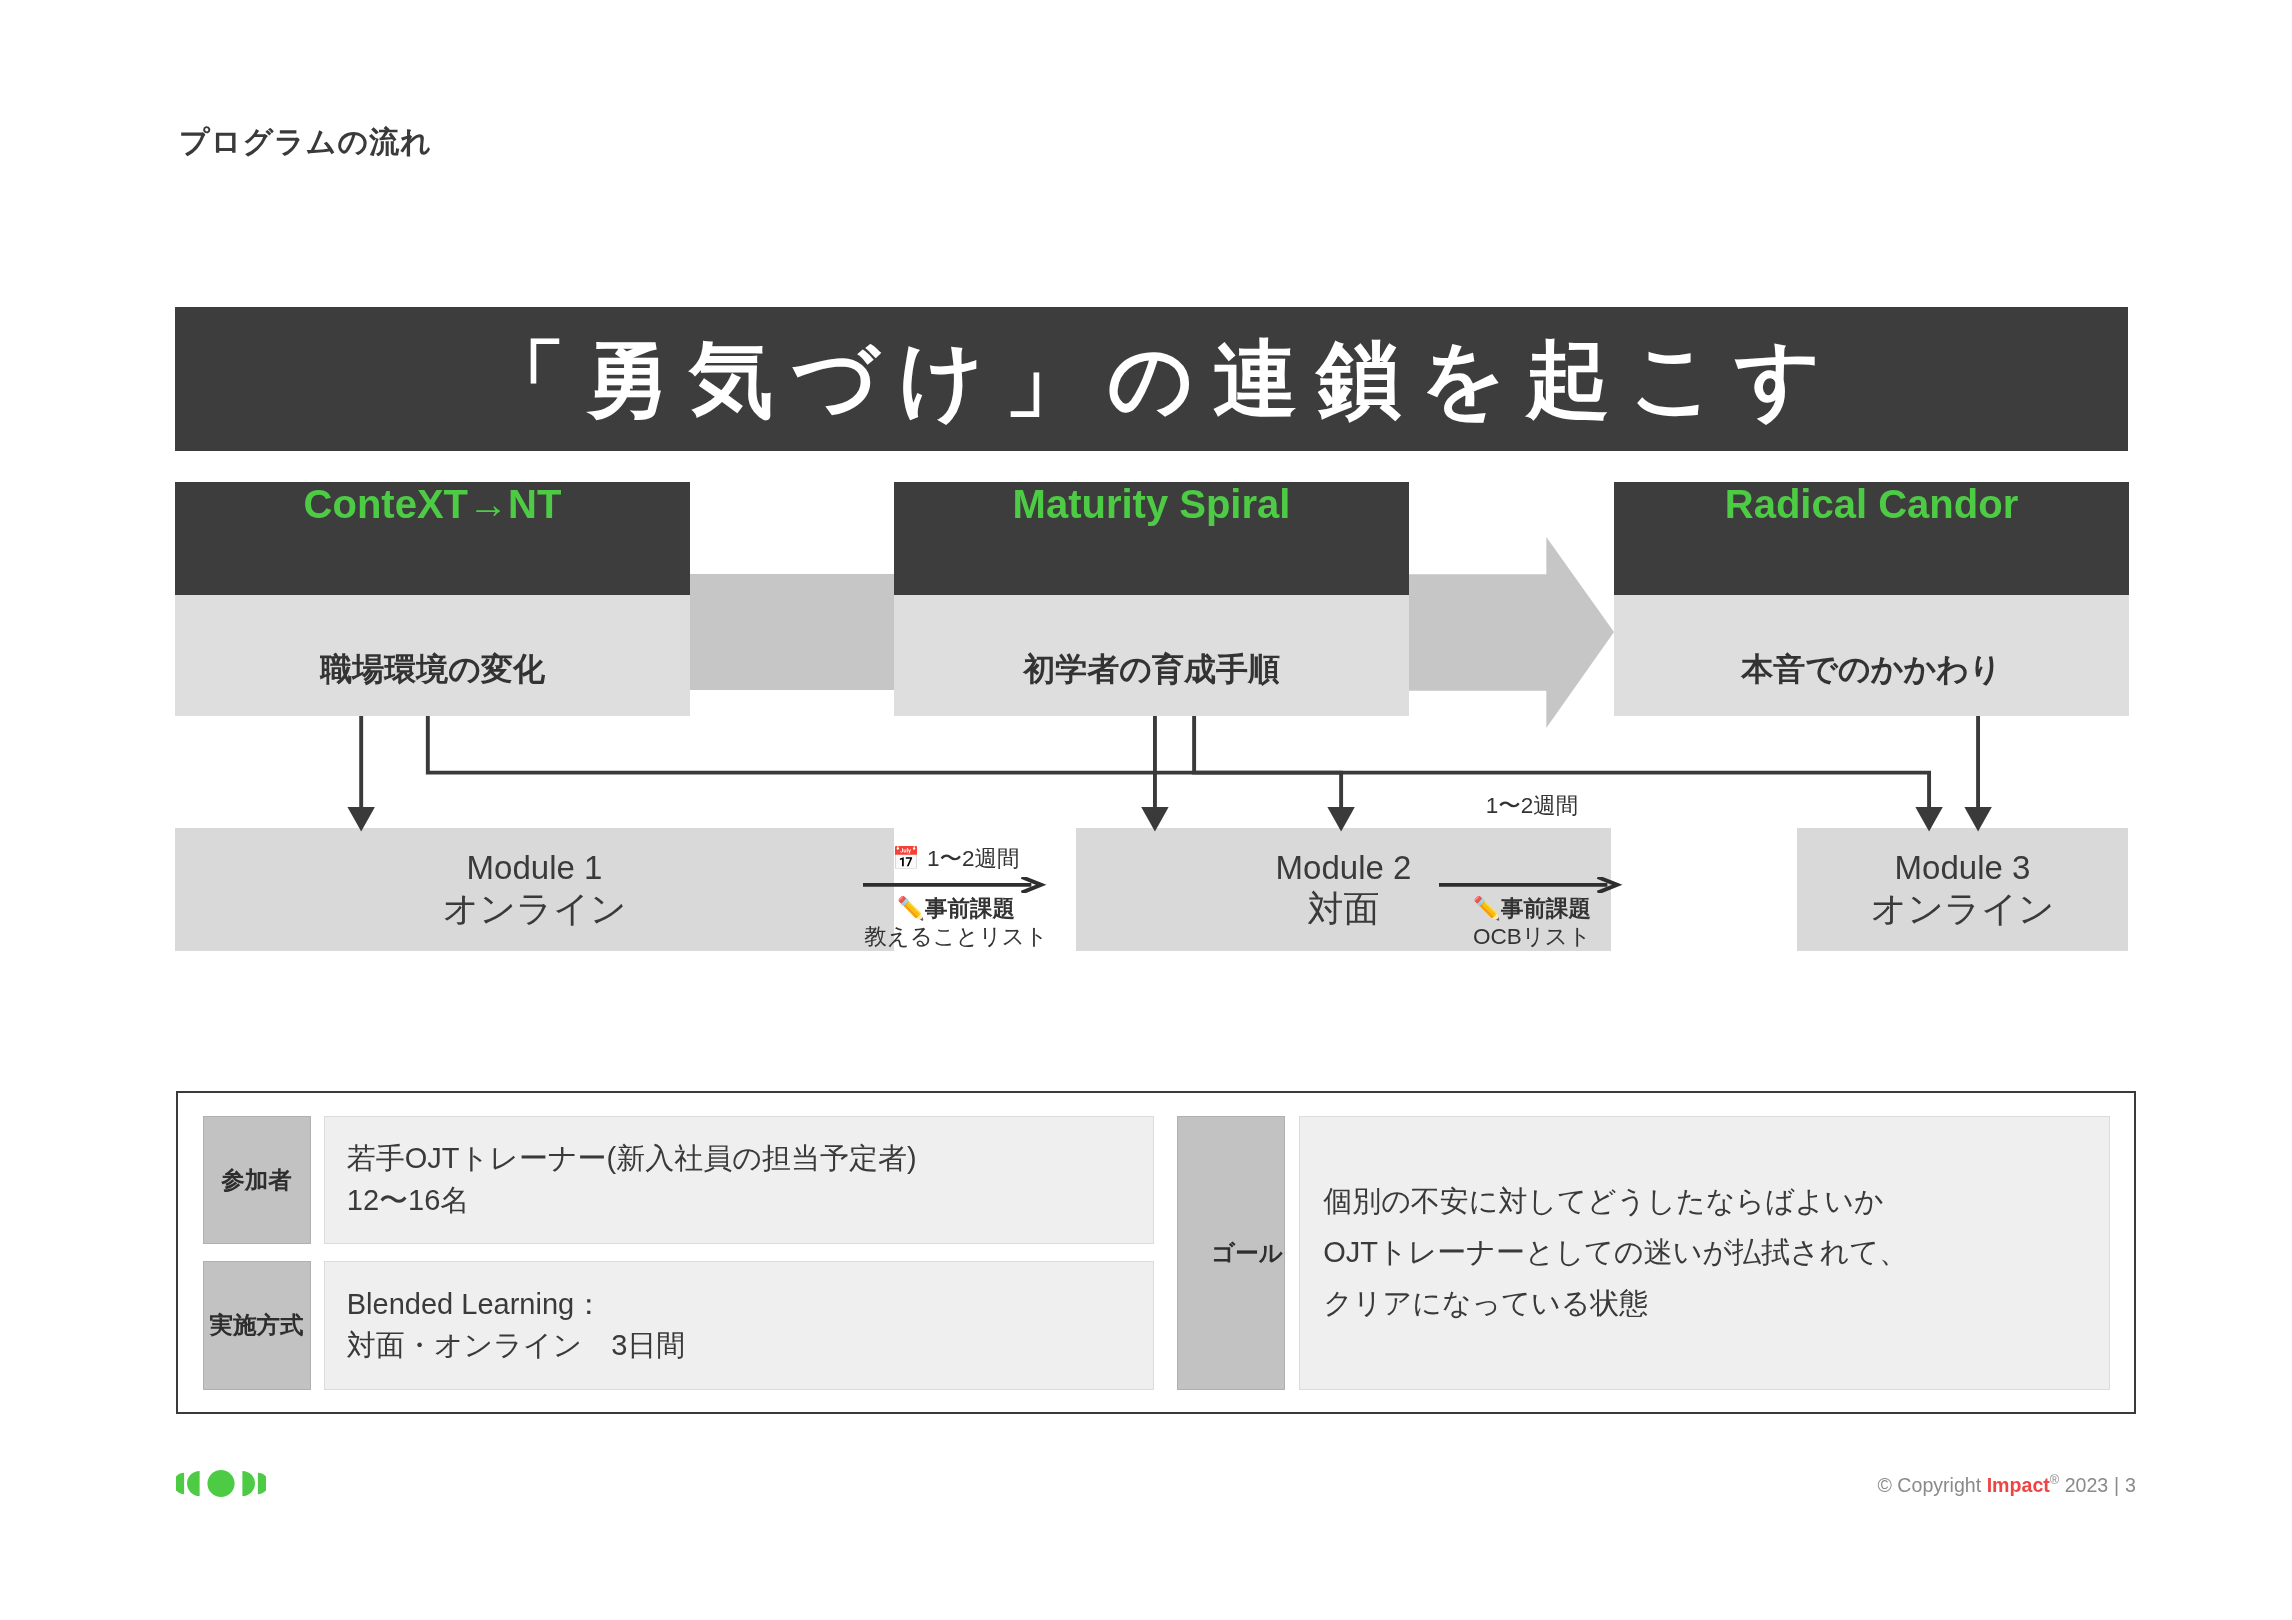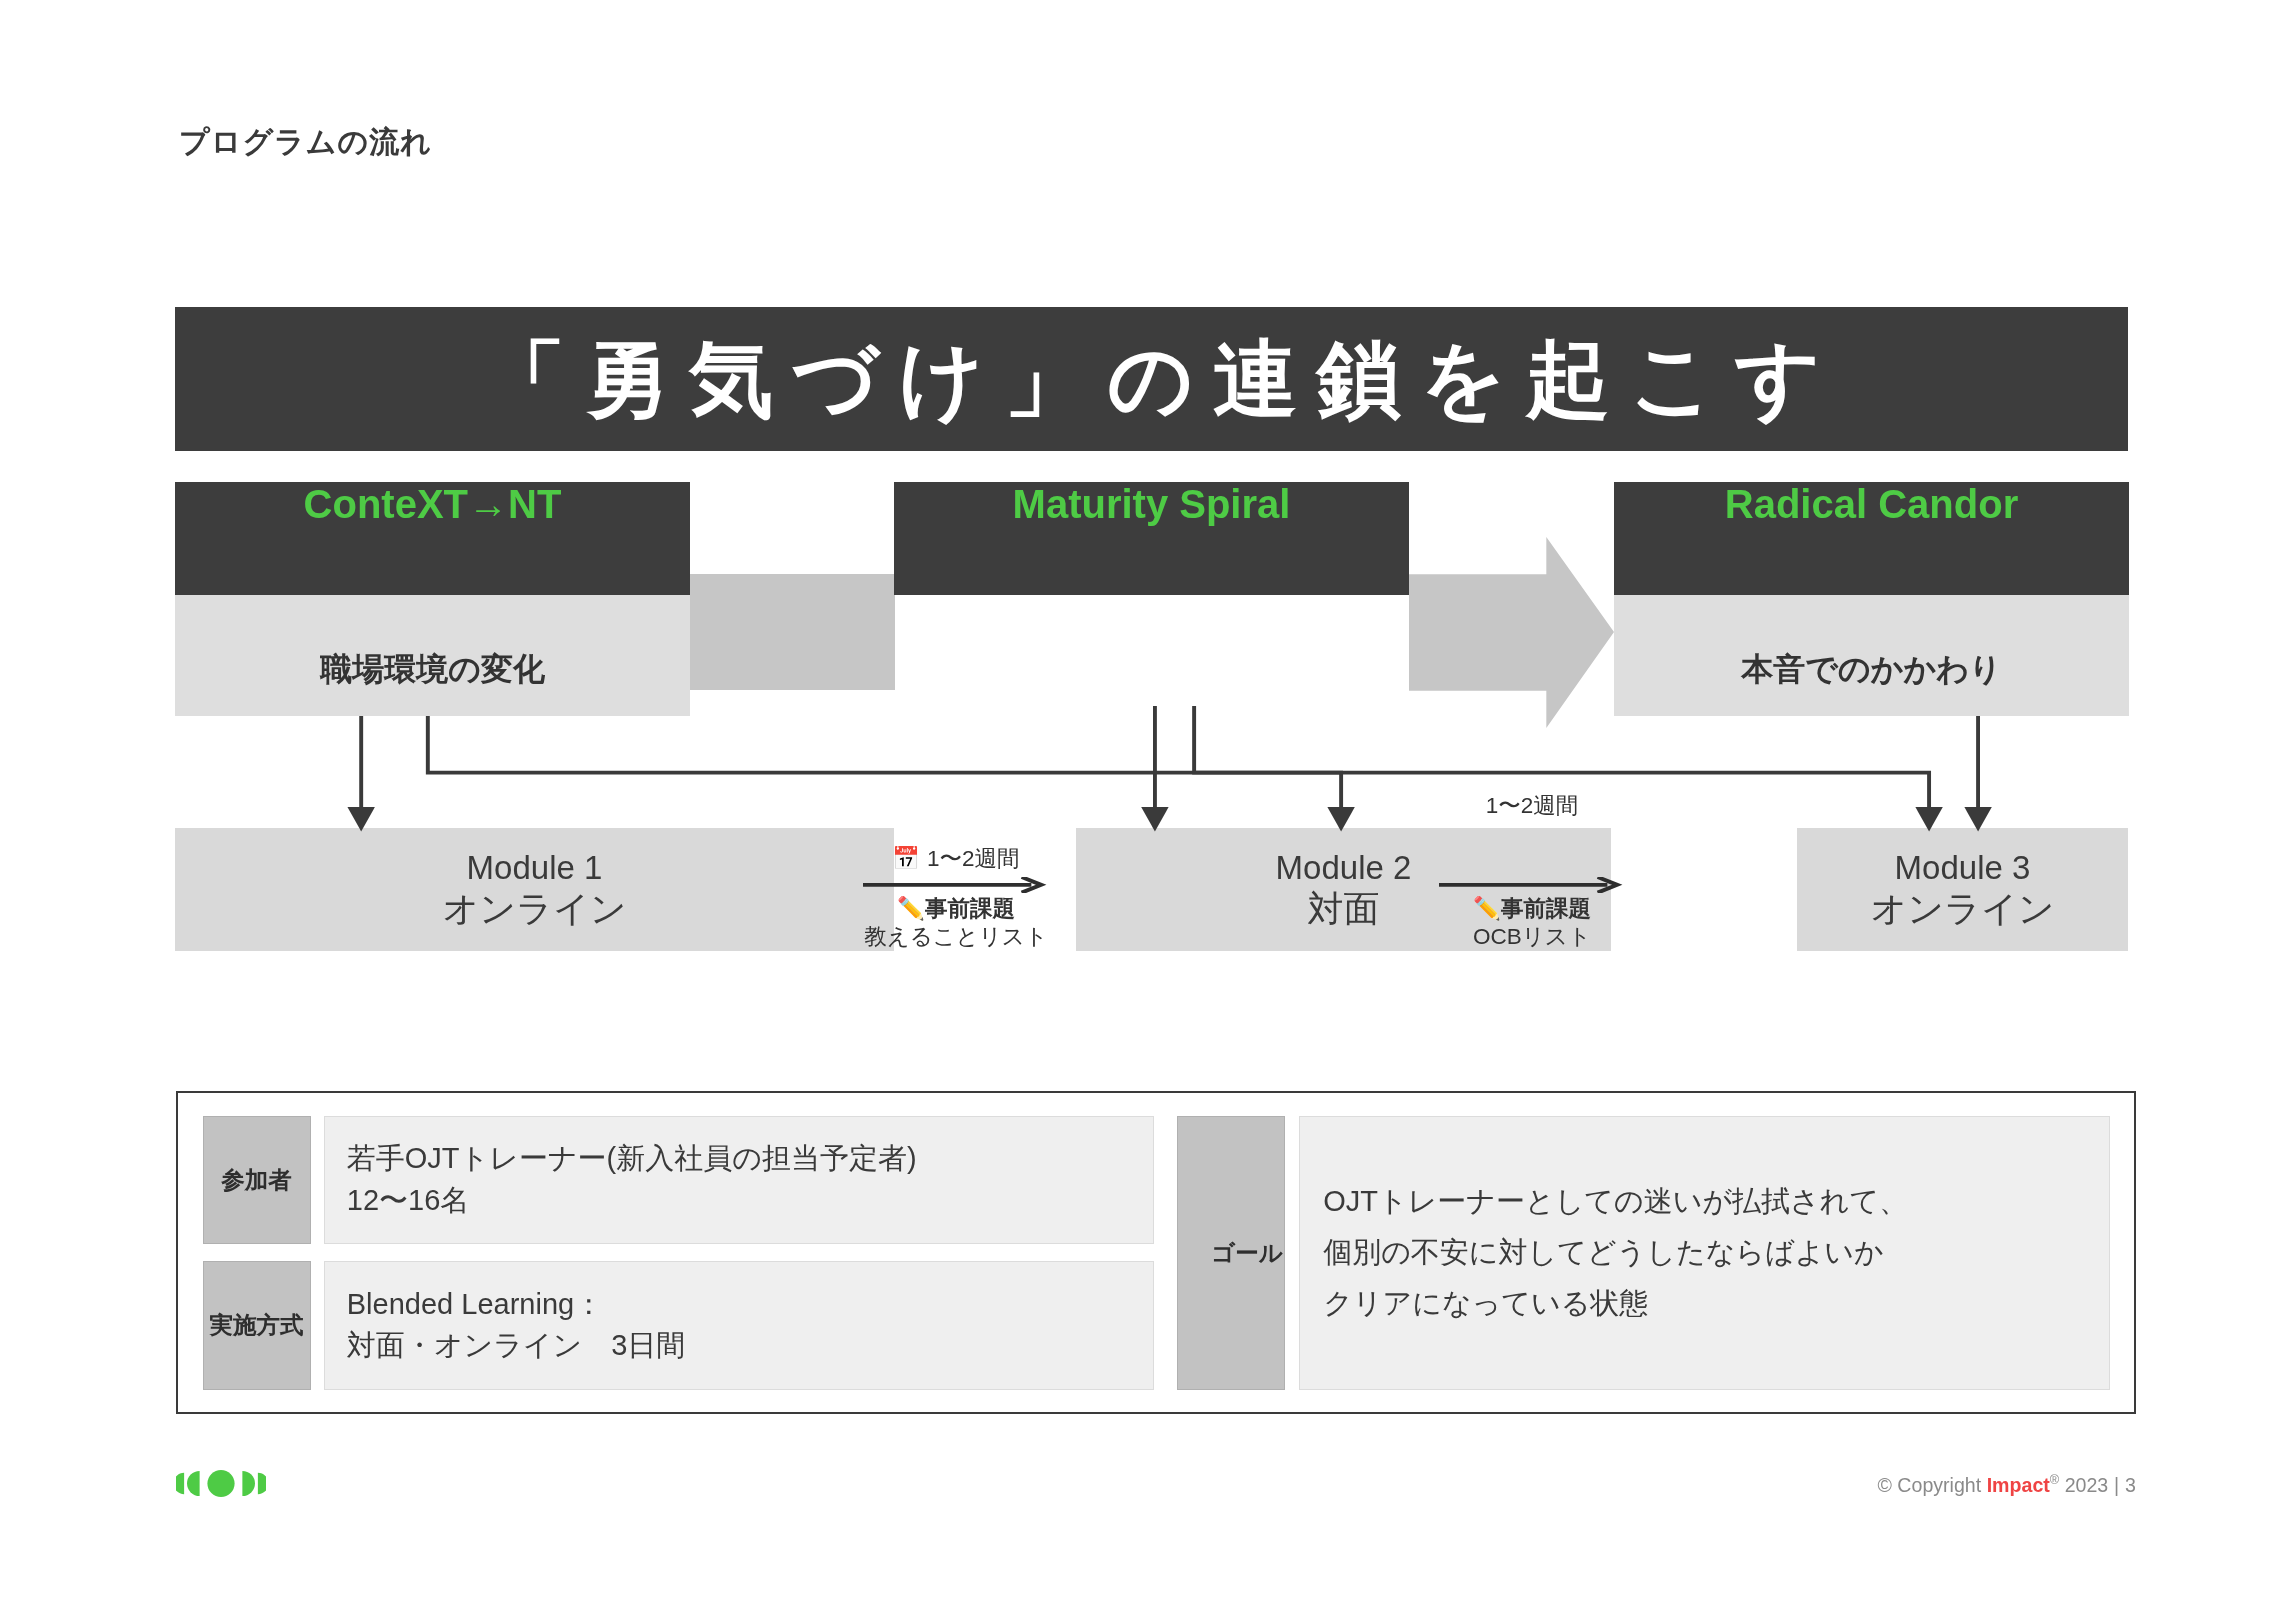--- a/index.html
+++ b/index.html
@@ -287,20 +287,23 @@
       <span>ConteXT→NT</span>
     </div>
     <div class="concept-body">
       <span>職場環境の変化</span>
     </div>
   </div>
 
   <div class="concept-card c2">
     <div class="concept-head">
       <span>Maturity Spiral</span>
+    </div>
+    <div class="concept-body">
+      <span>初学者の育成手順</span>
     </div>
   </div>
 
   <div class="concept-card c3">
     <div class="concept-head">
       <span>Radical Candor</span>
     </div>
     <div class="concept-body">
       <span>本音でのかかわり</span>
     </div>
@@ -397,22 +400,22 @@
           <div>Blended Learning：</div>
           <div>対面・オンライン　3日間</div>
         </div>
       </div>
 
     </div>
 
     <div class="info-right">
       <div class="info-key-tall">ゴール</div>
       <div class="info-val-tall">
+        <div>個別の不安に対してどうしたならばよいか</div>
         <div>OJTトレーナーとしての迷いが払拭されて、</div>
-        <div>個別の不安に対してどうしたならばよいか</div>
         <div>クリアになっている状態</div>
       </div>
     </div>
 
   </div>
 </div>
 
 <div id="brand-logo">
   <svg width="90" height="33" viewBox="0 0 92 34" aria-hidden="true">
     <path d="M8 6 A11 11 0 0 0 8 28 Z" fill="#4ECB45"></path>

